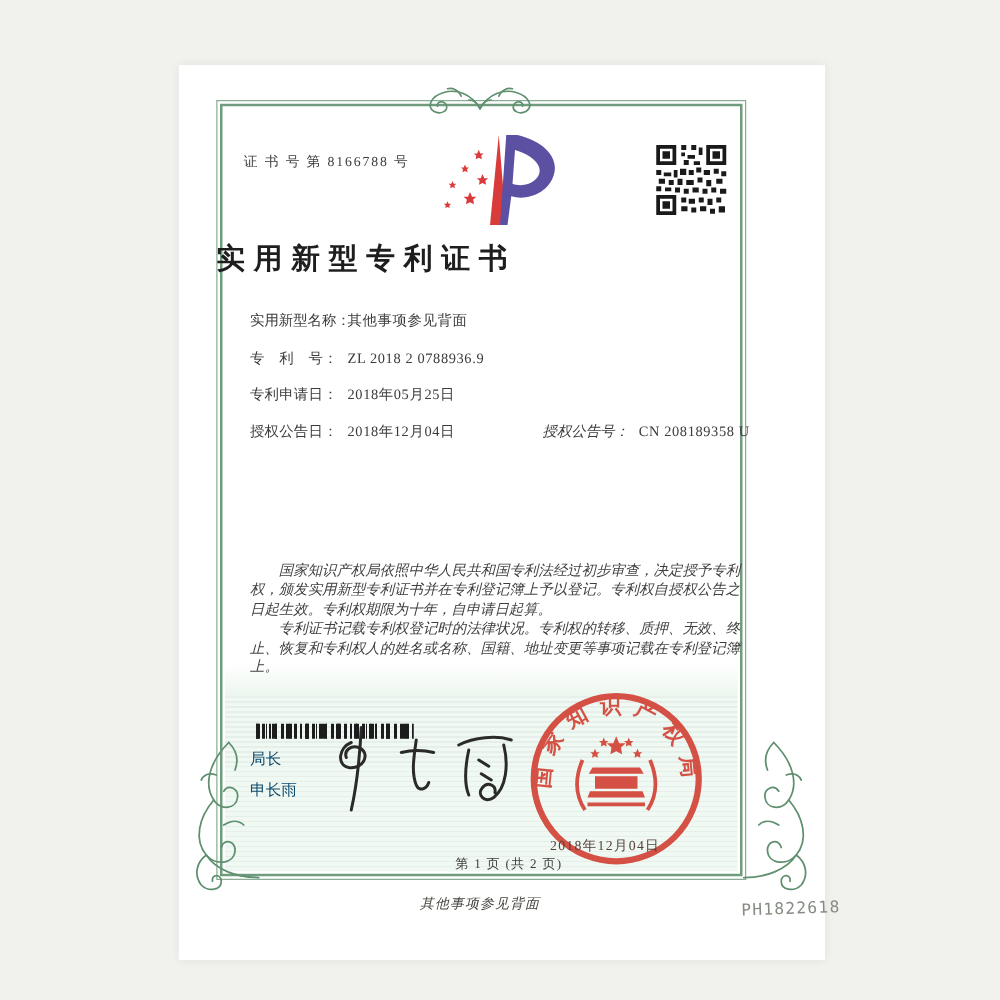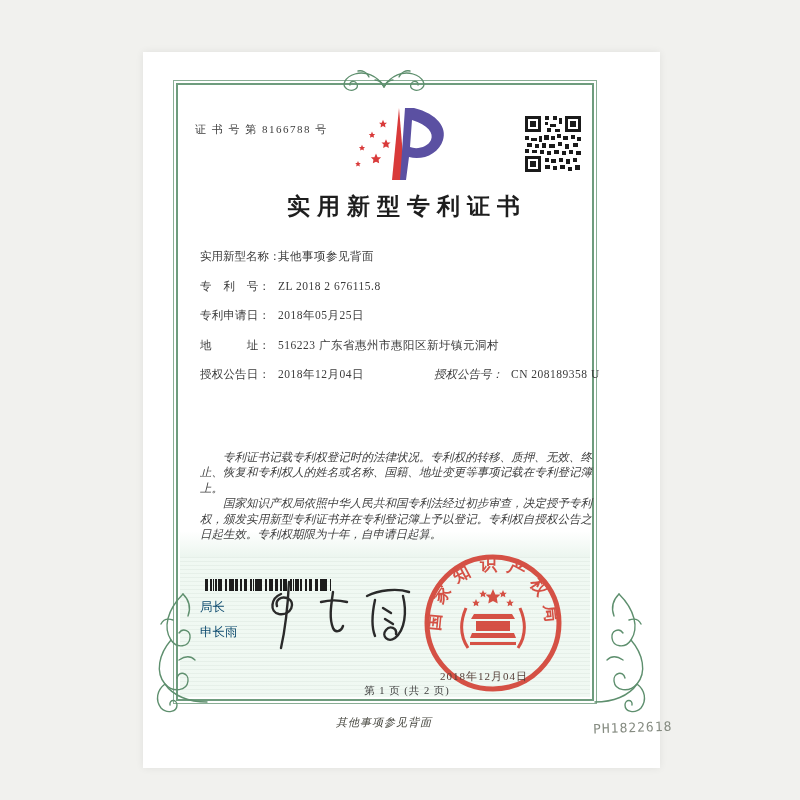--- a/index.html
+++ b/index.html
@@ -12,22 +12,22 @@
   .frame-inner{position:absolute;inset:2px;border:2px solid #6e9c7d;}
   
   .wash{position:absolute;left:6px;right:6px;bottom:6px;height:140px;
         background:repeating-linear-gradient(180deg,rgba(140,185,155,0.22) 0 1px,rgba(225,242,230,0.5) 1px 4px);
         }
   .wash-fade{position:absolute;left:6px;right:6px;bottom:146px;height:26px;
         background:linear-gradient(180deg,rgba(225,242,230,0) 0%,rgba(200,228,208,0.35) 100%);}
   .cert-no{position:absolute;left:52px;top:70px;font-size:11px;letter-spacing:1.5px;color:#3c3c3c;}
   .logo{position:absolute;left:205px;top:50px;}
   .qr{position:absolute;left:380px;top:62px;}
-  .title{position:absolute;left:30px;top:139px;width:422px;text-align:center;
-         font-size:23px;font-weight:600;letter-spacing:7px;color:#1e1e1e;padding-left:23px;}
+  .title{position:absolute;left:30px;top:139px;width:422px;
+         font-size:23px;font-weight:600;letter-spacing:7px;color:#1e1e1e;}
   .fields{position:absolute;left:57px;top:197px;width:390px;font-size:11.5px;color:#3b3b3b;}
   .frow{height:29.6px;white-space:nowrap;}
   .flabel{display:inline-block;width:70px;text-align:justify;text-align-last:justify;}
   .fvalue{margin-left:8px;letter-spacing:0.5px;}
   .fvalue-fixed{display:inline-block;width:122px;margin-left:8px;letter-spacing:0.5px;}
   .flabel2{display:inline-block;margin-left:34px;font-style:italic;}
   .paras{position:absolute;left:57px;top:398px;width:392px;font-size:11.5px;line-height:15.4px;
          color:#3f3f3f;text-align:justify;font-style:italic;}
   .paras p{margin:0;text-indent:2em;}
   .barcode{position:absolute;left:62px;top:527px;width:126px;height:12px;
@@ -166,36 +166,33 @@
       </g>
     </svg>
 
     <div class="title">实用新型专利证书</div>
 
     <div class="fields">
       <div class="frow">
         <span class="flabel">实用新型名称：</span><span class="fvalue">其他事项参见背面</span>
       </div>
       <div class="frow">
-        <span class="flabel">专　利　号：</span><span class="fvalue">ZL 2018 2 676115.8</span>
+        <span class="flabel">专　利　号：</span><span class="fvalue">ZL 2018 2 0788936.9</span>
       </div>
       <div class="frow">
         <span class="flabel">专利申请日：</span><span class="fvalue">2018年05月25日</span>
       </div>
       <div class="frow">
-        <span class="flabel">地　　　址：</span><span class="fvalue">516223 广东省惠州市惠阳区新圩镇元洞村</span>
-      </div>
-      <div class="frow">
         <span class="flabel">授权公告日：</span><span class="fvalue-fixed">2018年12月04日</span><span class="flabel2">授权公告号：</span><span class="fvalue">CN 208189358 U</span>
       </div>
     </div>
 
     <div class="paras">
+      <p>国家知识产权局依照中华人民共和国专利法经过初步审查，决定授予专利权，颁发实用新型专利证书并在专利登记簿上予以登记。专利权自授权公告之日起生效。专利权期限为十年，自申请日起算。</p>
       <p>专利证书记载专利权登记时的法律状况。专利权的转移、质押、无效、终止、恢复和专利权人的姓名或名称、国籍、地址变更等事项记载在专利登记簿上。</p>
-      <p>国家知识产权局依照中华人民共和国专利法经过初步审查，决定授予专利权，颁发实用新型专利证书并在专利登记簿上予以登记。专利权自授权公告之日起生效。专利权期限为十年，自申请日起算。</p>
     </div>
 
     <div class="barcode"></div>
 
     <div class="director">
       <div>局长</div>
       <div>申长雨</div>
     </div>
 
     <svg class="signature" width="180" height="80" viewBox="0 0 180 80">

